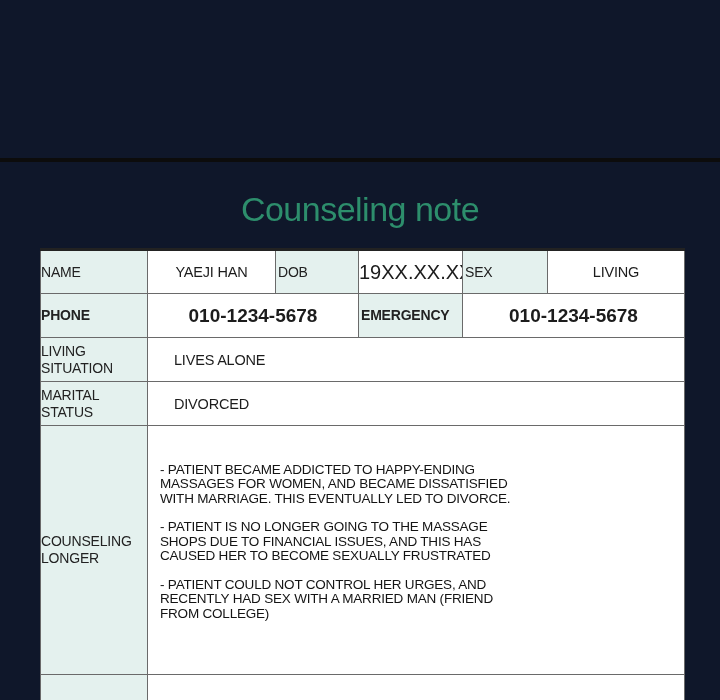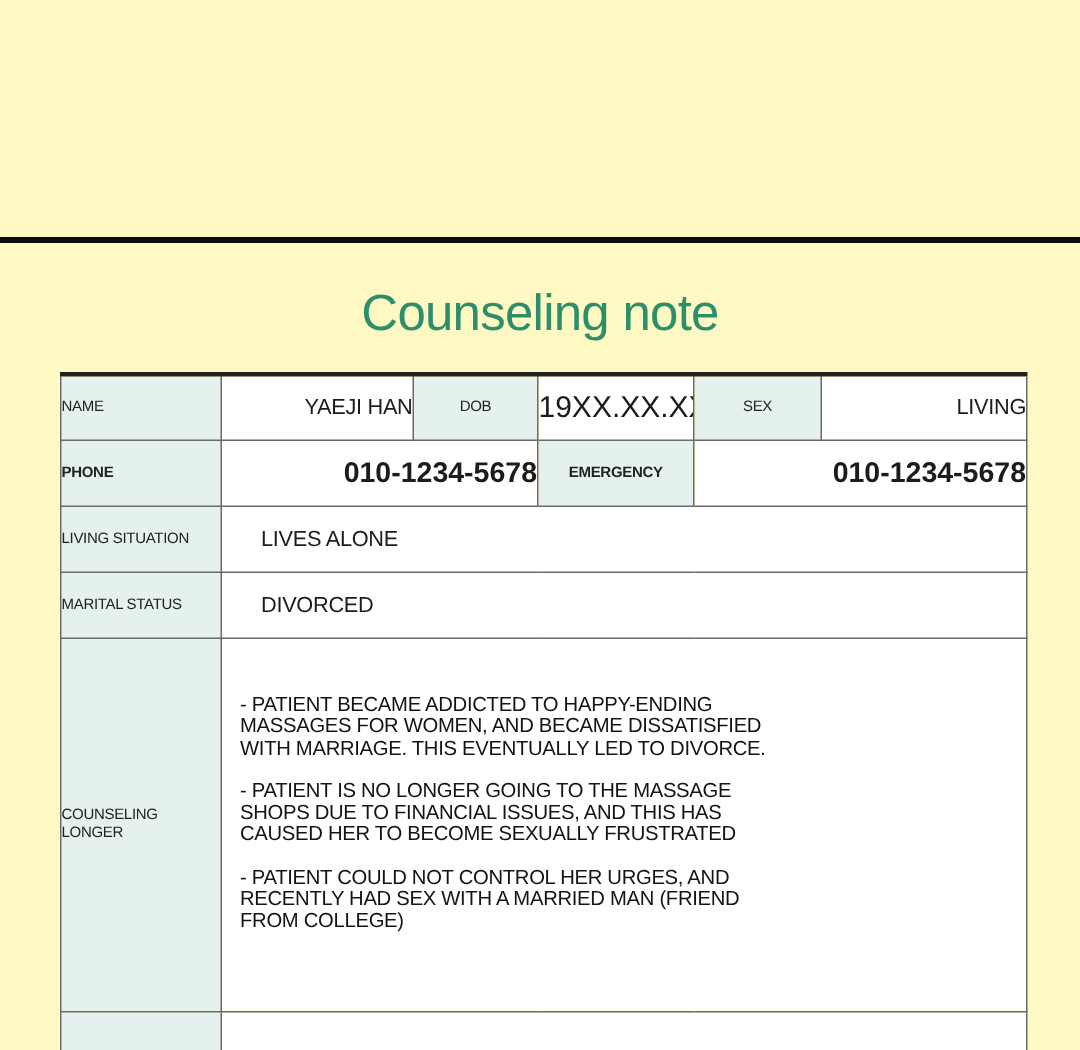--- a/index.html
+++ b/index.html
@@ -9,21 +9,21 @@
     height: 700px;
     overflow: hidden;
     background: #ffffff;
     font-family: "Liberation Sans", sans-serif;
     color: #1c1c1c;
   }
   .page {
     position: relative;
     width: 720px;
     height: 700px;
-    background: #fef9c3;
+    background: #0f172a;
   }
   .top-rule {
     position: absolute;
     left: 0;
     top: 158px;
     width: 720px;
     height: 4px;
     background: #0c0c0c;
   }
   .doc-title {
@@ -50,39 +50,39 @@
     border-top: 3px solid #222222;
   }
   table.note-table td {
     border: 1.5px solid #6a6a6a;
     vertical-align: middle;
     padding: 0;
     overflow: hidden;
   }
   td.lbl {
     background: #e4f1ee;
-    font-size: 10px;
+    font-size: 14px;
     line-height: 1.2;
     padding-left: 8px;
     padding-right: 4px;
     letter-spacing: -0.2px;
     color: #222222;
   }
   td.lbl.ctr {
-    text-align: center;
+    text-align: left;
     padding-left: 2px;
     padding-right: 2px;
   }
   td.val {
     background: #ffffff;
     font-size: 14.5px;
     letter-spacing: -0.2px;
     color: #1c1c1c;
   }
-  td.val.ctr { text-align: right; }
+  td.val.ctr { text-align: center; }
   td.val.lft { padding-left: 26px; }
   td.val.big { font-size: 20px; letter-spacing: 0; }
   .r1 { height: 44px; }
   .r2 { height: 44px; font-weight: bold; }
   .r3 { height: 44px; }
   .r4 { height: 44px; }
   .r5 { height: 249px; }
   .r6 { height: 70px; }
   .notes-block {
     padding-left: 12px;

